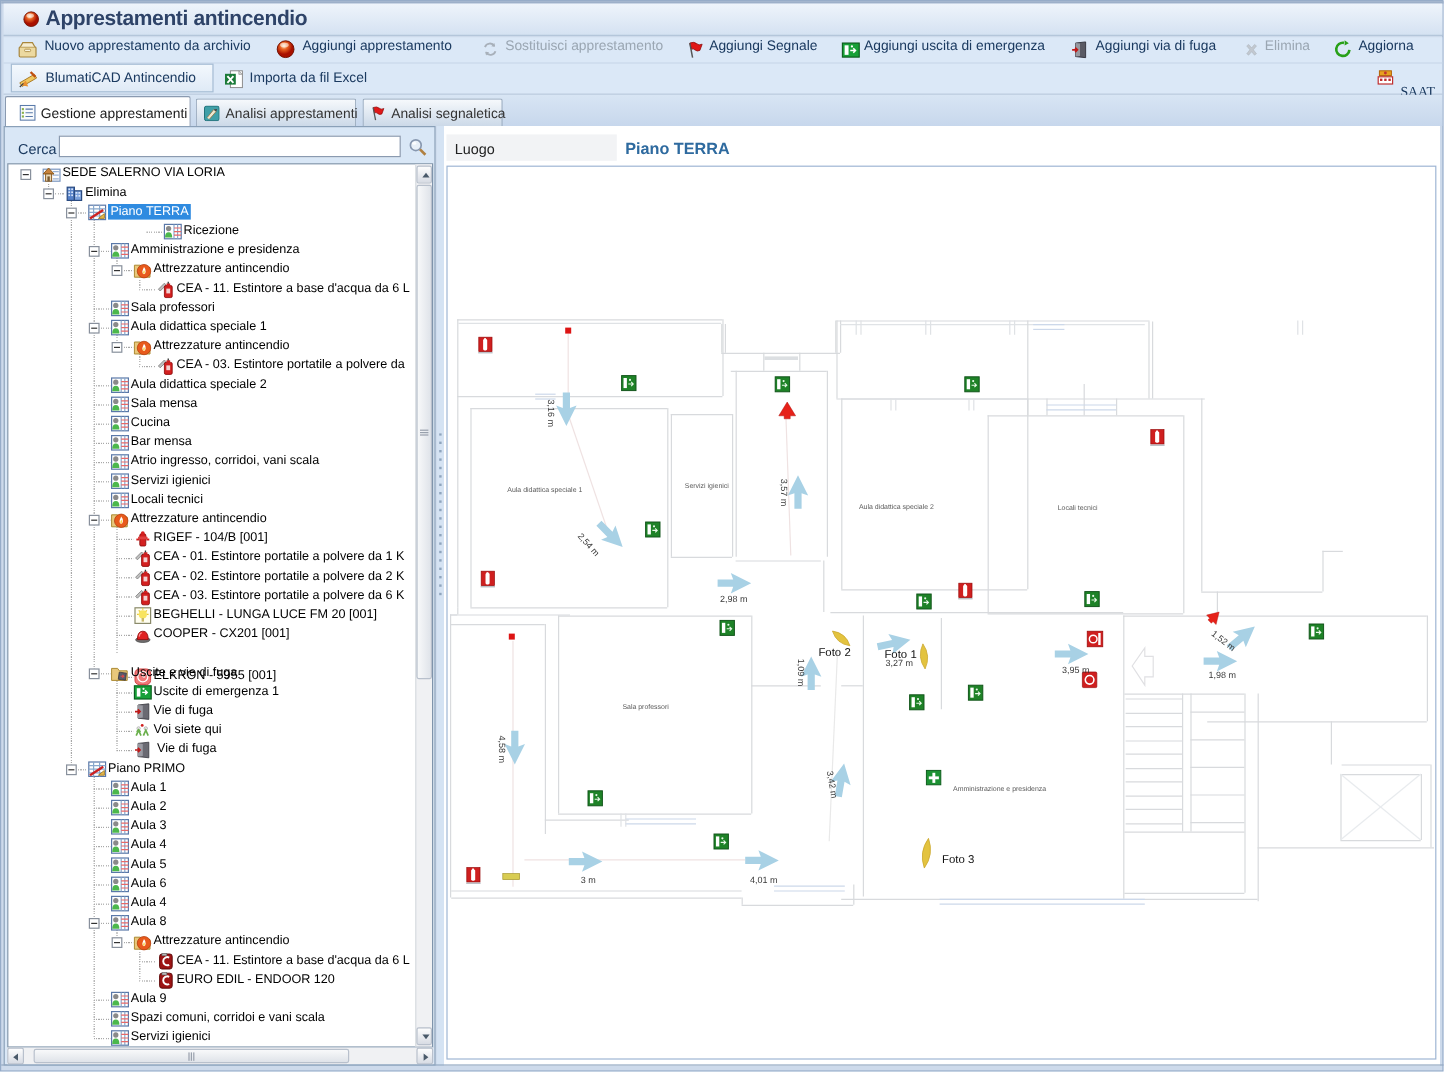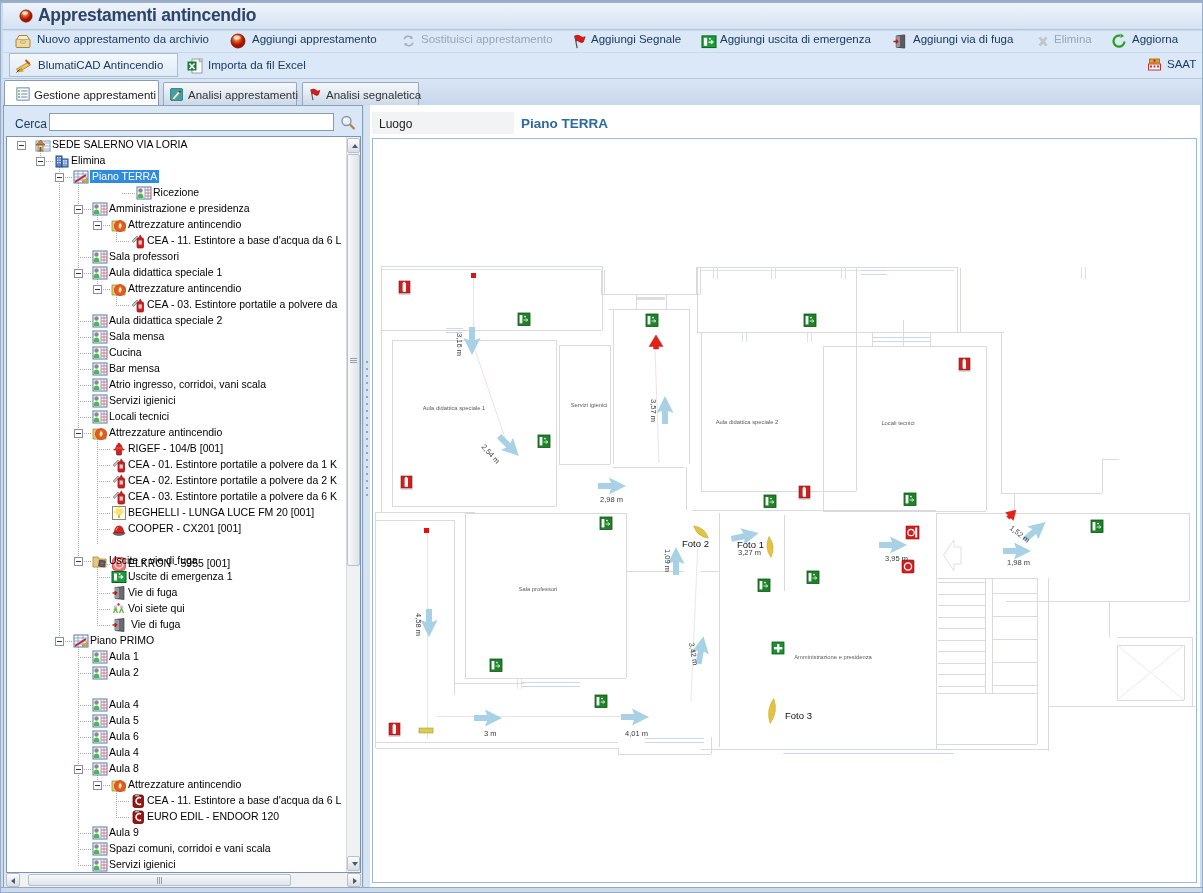--- a/index.html
+++ b/index.html
@@ -96,21 +96,21 @@
  <svg style="position:absolute;left:1145px;top:55px" width="17" height="16" viewBox="0 0 16 16">
       <rect x="2" y="8" width="12" height="6" fill="#fff" stroke="#c03030" stroke-width="1"></rect>
       <rect x="3" y="3" width="10" height="4" fill="#e8a020" stroke="#b06000" stroke-width="0.8"></rect>
       <g fill="#c03030">
         <rect x="3.5" y="9.5" width="2" height="2"></rect>
         <rect x="7" y="9.5" width="2" height="2"></rect>
         <rect x="10.5" y="9.5" width="2" height="2"></rect>
       </g>
       <circle cx="8" cy="4.8" r="1.2" fill="#c03030"></circle>
     </svg>
-    <div class="abs" style="left:1166px;top:57px;font-size:11.5px;color:#1b3a60;">SAAT</div>
+    <div class="abs" style="left:1166px;top:70px;font-size:11.5px;color:#1b3a60;font-family:Liberation Serif, serif;">SAAT</div>
 
  <div class="abs" style="left:2px;top:78px;width:1199px;height:26px;background:linear-gradient(#d8e5f4,#c7d7ec);"></div>
  <div class="abs" style="left:162px;top:81px;width:134px;height:23px;border:1px solid #98a8ba;border-bottom:none;border-radius:2px 2px 0 0;background:linear-gradient(#f6f9fc,#ccd9e8);"></div>
  <svg style="position:absolute;left:169px;top:87px" width="13" height="13" viewBox="0 0 16 16">
       <rect x="0.5" y="0.5" width="15" height="15" rx="2" fill="#40a0a8" stroke="#207078" stroke-width="1"></rect>
       <path d="M3,12.5 L10,4 L12.5,6 L5.5,14" fill="#f0e8d0" stroke="#907040" stroke-width="0.8"></path>
       <path d="M10,4 L12.5,6 L13.5,3.5 Z" fill="#404040"></path>
     </svg>
     <div class="abs" style="left:187px;top:88px;font-size:11.5px;color:#333;">Analisi apprestamenti</div>
  <div class="abs" style="left:301px;top:81px;width:117px;height:23px;border:1px solid #98a8ba;border-bottom:none;border-radius:2px 2px 0 0;background:linear-gradient(#f6f9fc,#ccd9e8);"></div>
@@ -670,20 +670,36 @@
               <line x1="9" y1="2" x2="9" y2="14" stroke="#88a8cc"></line>
               <line x1="12" y1="2" x2="12" y2="14" stroke="#88a8cc"></line>
               <line x1="9" y1="5" x2="15" y2="5" stroke="#e86868"></line>
               <line x1="9" y1="8" x2="15" y2="8" stroke="#e86868"></line>
               <line x1="9" y1="11" x2="15" y2="11" stroke="#e86868"></line>
               <circle cx="4.5" cy="5.5" r="2.2" fill="#8a8a8a"></circle>
               <path d="M1.5,13 Q1.5,8.5 4.5,8.5 Q7.5,8.5 7.5,13 Z" fill="#4cb84c"></path>
             </svg>
           </div>
           <span style="position:absolute;left:107px;top:1px;color:#000;font-size:10.5px;line-height:13px;white-space:pre;">Aula 2</span>
+        </div>
+<div style="position:absolute;left:0;top:679px;width:360px;height:16px;">
+          <div style="position:absolute;left:76px;top:8px;width:14px;height:1px;background-image:repeating-linear-gradient(90deg,#a8a8a8 0 1px,transparent 1px 2px);"></div>
+          <div style="position:absolute;left:90px;top:0px;width:16px;height:16px;">
+            <svg width="16" height="16" viewBox="0 0 16 16" style="position:absolute;top:0;left:0">
+              <rect x="1" y="2" width="14" height="12" fill="#fff" stroke="#5a78a8"></rect>
+              <line x1="9" y1="2" x2="9" y2="14" stroke="#88a8cc"></line>
+              <line x1="12" y1="2" x2="12" y2="14" stroke="#88a8cc"></line>
+              <line x1="9" y1="5" x2="15" y2="5" stroke="#e86868"></line>
+              <line x1="9" y1="8" x2="15" y2="8" stroke="#e86868"></line>
+              <line x1="9" y1="11" x2="15" y2="11" stroke="#e86868"></line>
+              <circle cx="4.5" cy="5.5" r="2.2" fill="#8a8a8a"></circle>
+              <path d="M1.5,13 Q1.5,8.5 4.5,8.5 Q7.5,8.5 7.5,13 Z" fill="#4cb84c"></path>
+            </svg>
+          </div>
+          <span style="position:absolute;left:107px;top:1px;color:#000;font-size:10.5px;line-height:13px;white-space:pre;">Aula 3</span>
         </div>
 <div style="position:absolute;left:0;top:695px;width:360px;height:16px;">
           <div style="position:absolute;left:76px;top:8px;width:14px;height:1px;background-image:repeating-linear-gradient(90deg,#a8a8a8 0 1px,transparent 1px 2px);"></div>
           <div style="position:absolute;left:90px;top:0px;width:16px;height:16px;">
             <svg width="16" height="16" viewBox="0 0 16 16" style="position:absolute;top:0;left:0">
               <rect x="1" y="2" width="14" height="12" fill="#fff" stroke="#5a78a8"></rect>
               <line x1="9" y1="2" x2="9" y2="14" stroke="#88a8cc"></line>
               <line x1="12" y1="2" x2="12" y2="14" stroke="#88a8cc"></line>
               <line x1="9" y1="5" x2="15" y2="5" stroke="#e86868"></line>
               <line x1="9" y1="8" x2="15" y2="8" stroke="#e86868"></line>

